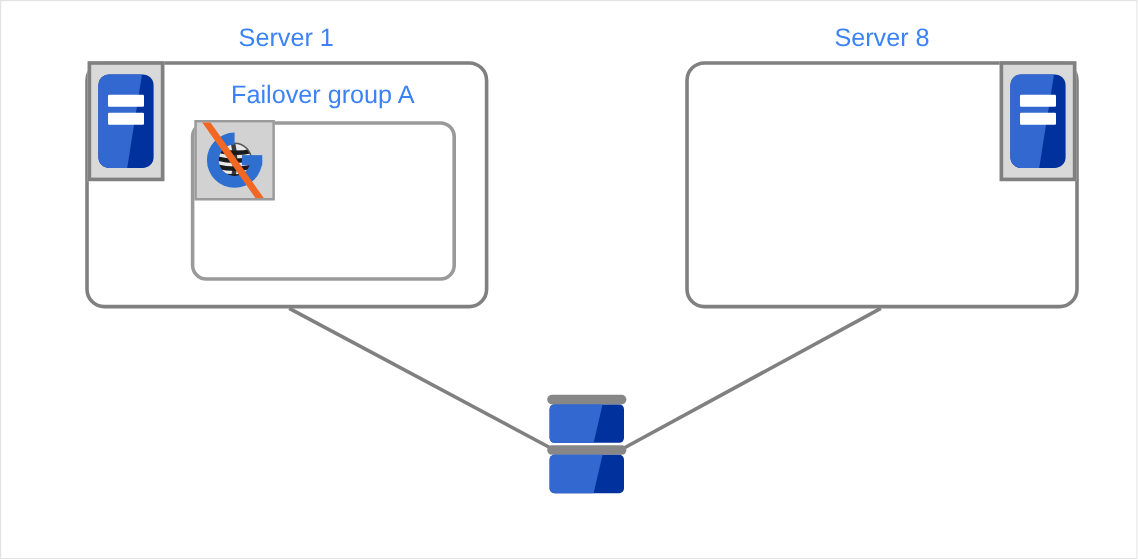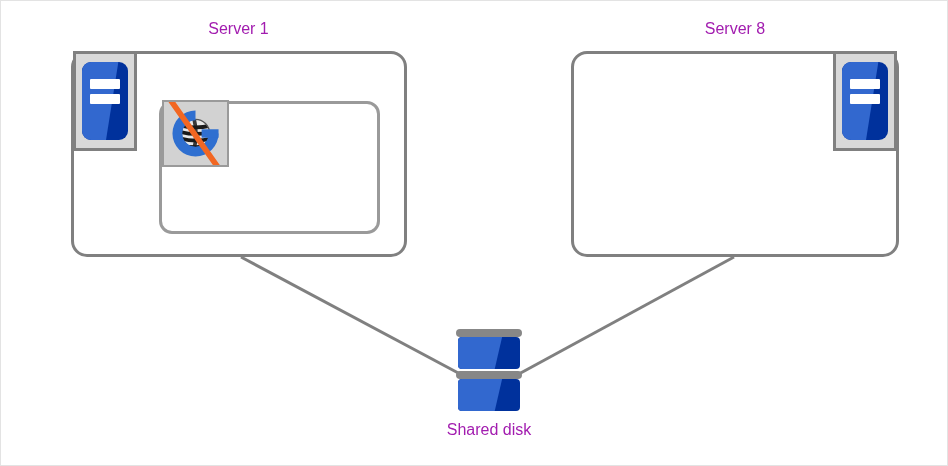--- a/index.html
+++ b/index.html
@@ -14,23 +14,23 @@
     position: relative;
     width: 948px;
     height: 466px;
     background: #ffffff;
     border: 1px solid #e3e3e3;
     box-sizing: border-box;
     overflow: hidden;
   }
   .label {
     position: absolute;
-    color: #a21caf;
+    color: #3b82f6;
     font-family: "Liberation Sans", sans-serif;
-    font-size: 16px;
+    font-size: 21px;
     line-height: 1;
     white-space: nowrap;
     text-align: center;
   }
   .server-box {
     position: absolute;
     box-sizing: border-box;
     border: 3px solid #808080;
     border-radius: 16px;
     background: #ffffff;
@@ -142,20 +142,21 @@
   <div class="server-box" style="left:70px; top:50px; width:336px; height:206px;"></div>
 
   <div class="srv-icon" style="left:72px; top:50px; width:64px; height:100px;">
     <div class="body">
       <div class="sheen"></div>
       <div class="bar bar1"></div>
       <div class="bar bar2"></div>
     </div>
   </div>
 
+  <div class="label" style="left:158px; top:68px; width:220px;">Failover group A</div>
 
   <div class="group-box" style="left:158px; top:100px; width:221px; height:133px;"></div>
 
   <div class="grp-icon" style="left:161px; top:99px; width:67px; height:67px;">
     <svg viewBox="0 0 67 67" xmlns="http://www.w3.org/2000/svg">
       <defs>
         <clipPath id="globeClip">
           <circle cx="33.5" cy="33.5" r="15"></circle>
         </clipPath>
       </defs>
@@ -199,15 +200,14 @@
     <div class="plate" style="top:0px;"></div>
     <div class="drum" style="top:8px;">
       <div class="sheen"></div>
     </div>
     <div class="plate" style="top:42px;"></div>
     <div class="drum" style="top:50px;">
       <div class="sheen"></div>
     </div>
   </div>
 
-  <div class="label" style="left:408px; top:421px; width:160px;">Shared disk</div>
 
 </div>
 
 </body></html>

